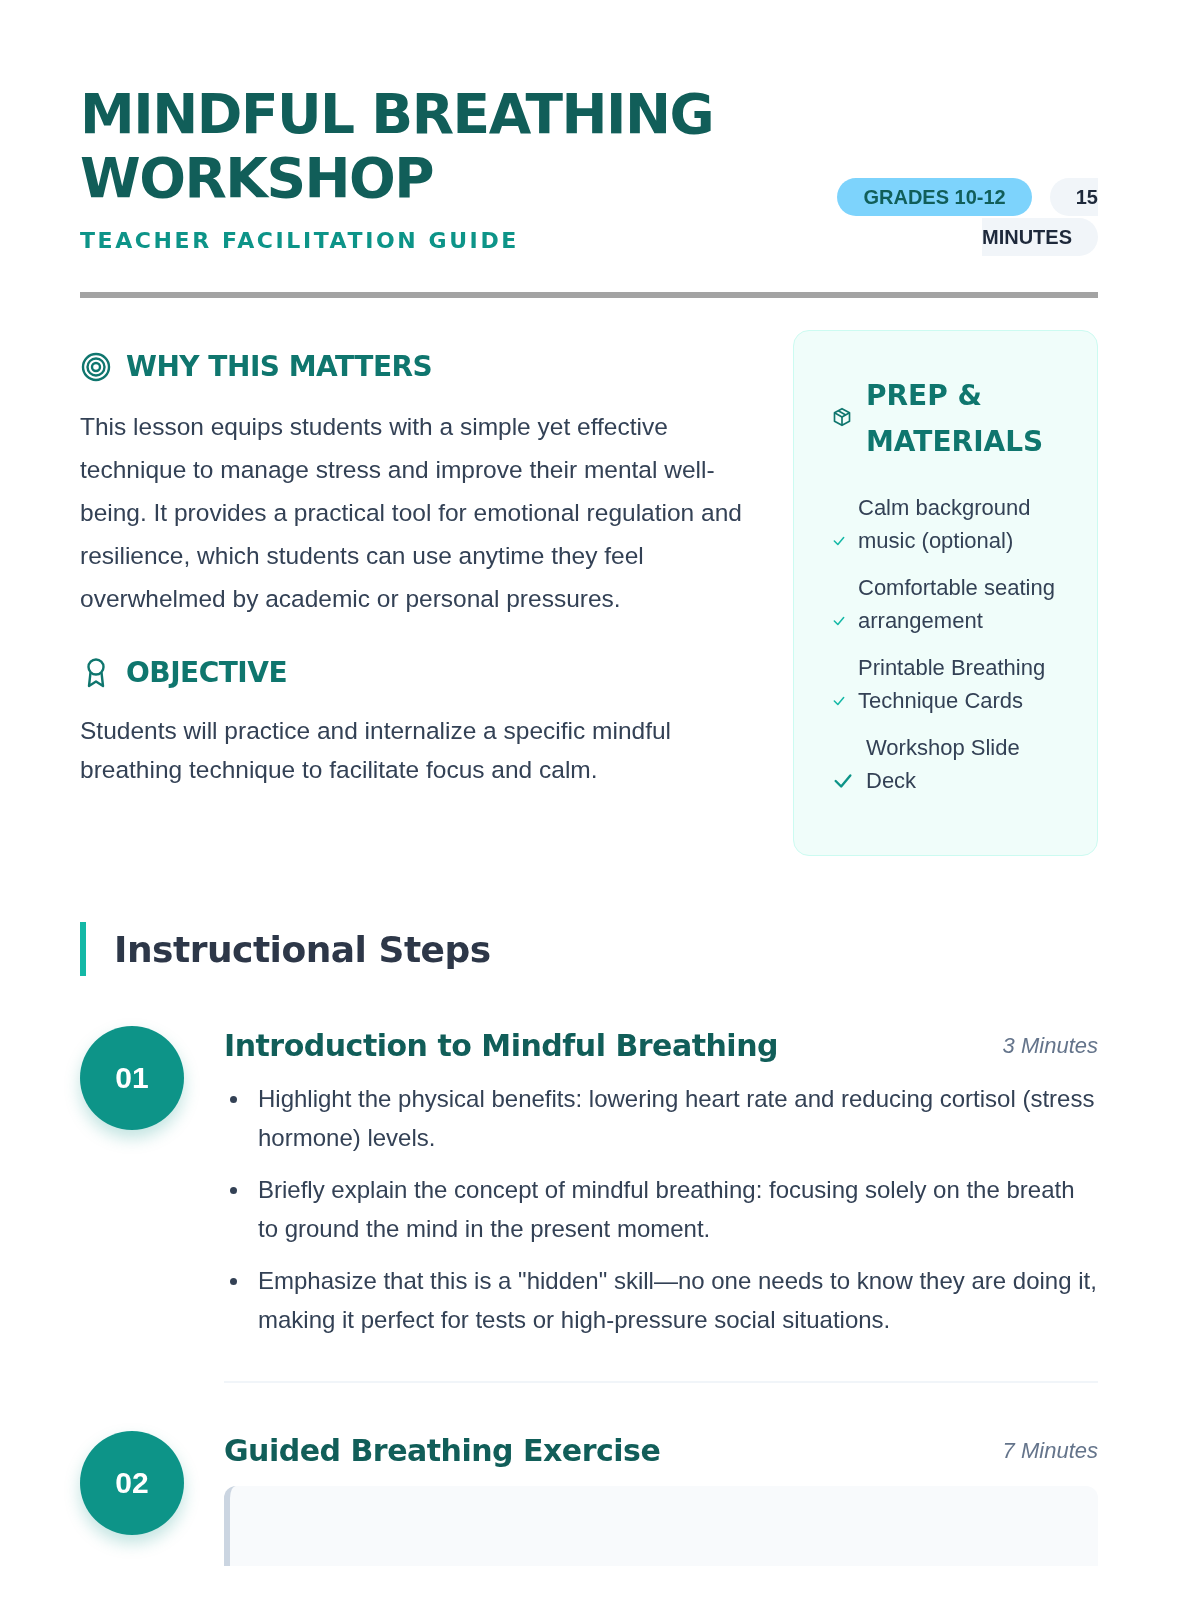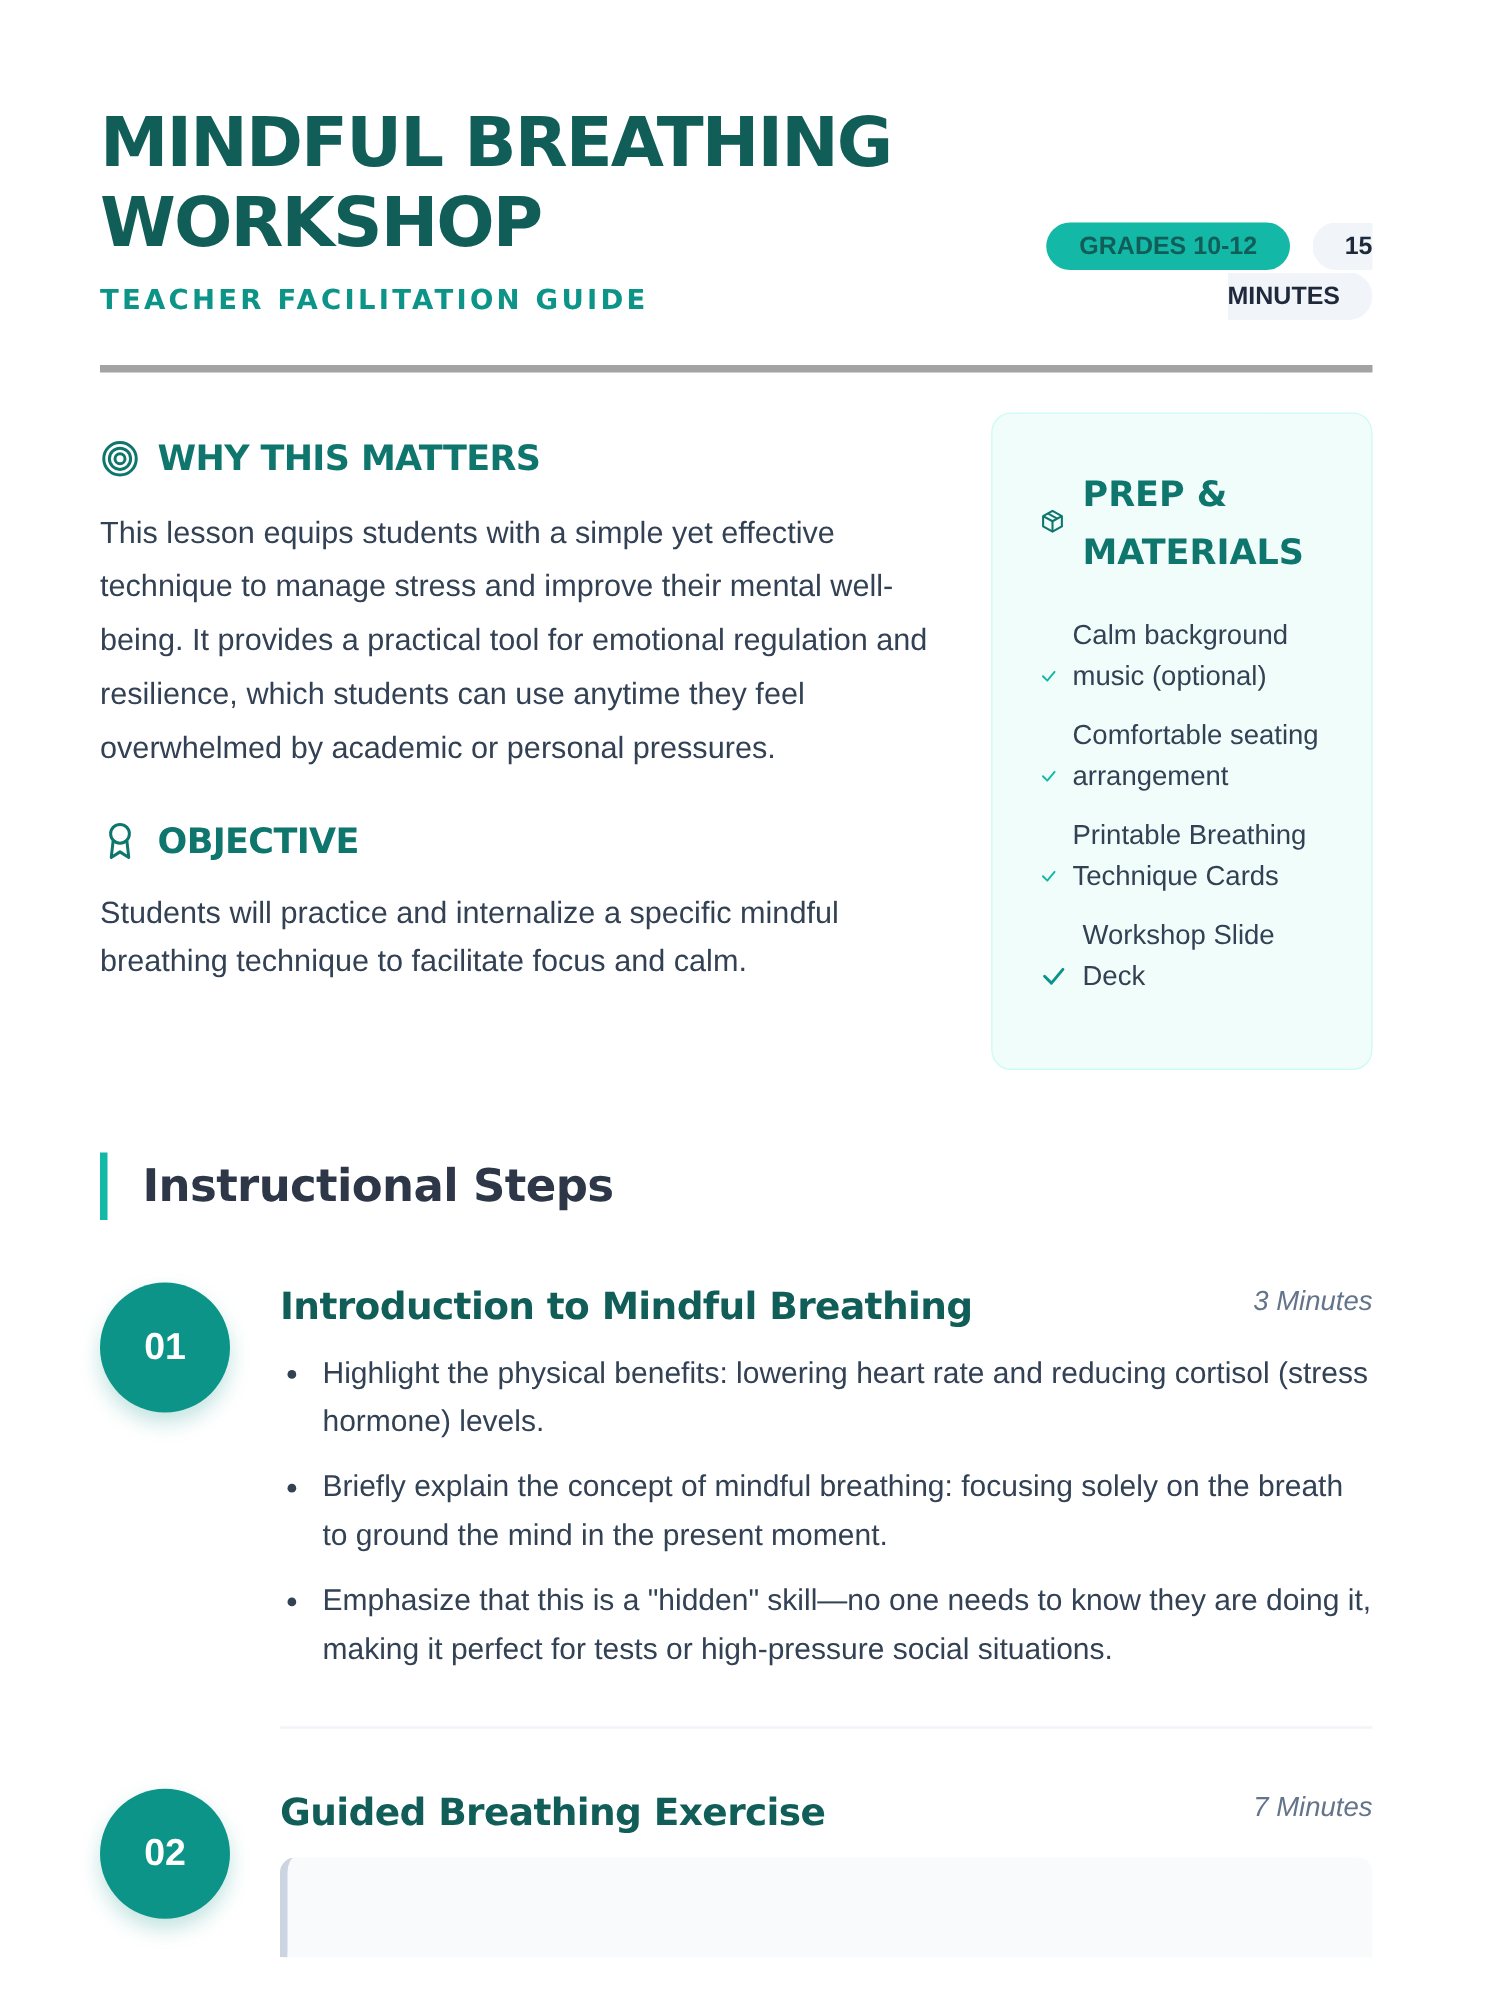--- a/index.html
+++ b/index.html
@@ -6,21 +6,21 @@
   html, body { width: 1200px; height: 1600px; overflow: hidden; background: #ffffff; }
   body { font-family: "Liberation Sans", "DejaVu Sans", sans-serif; color: #2d3748; }
   .page { position: relative; width: 1200px; padding: 82px 102px 0 80px; }
 
   
   .header { position: relative; height: 216px; border-bottom: 6px solid #a3a3a3; }
   .title { font-family: "DejaVu Sans", sans-serif; font-weight: bold; font-size: 55px; line-height: 64px; color: #115e59; letter-spacing: -1.5px; width: 700px; }
   .subtitle { margin-top: 18px; font-family: "DejaVu Sans", sans-serif; font-weight: bold; font-size: 22px; letter-spacing: 2.6px; color: #0d9488; }
   .badges { position: absolute; right: 0; top: 96px; width: 280px; text-align: right; line-height: 39px; }
   .badge { display: inline; padding: 8px 26px; border-radius: 22px; font-weight: bold; font-size: 20px; -webkit-box-decoration-break: clone; box-decoration-break: slice; }
-  .badge-grade { background: #14b8a6; color: #115e59; margin-right: 18px; }
+  .badge-grade { background: #7dd3fc; color: #115e59; margin-right: 18px; }
   .badge-time { background: #f1f5f9; color: #1e293b; }
   .badges-clip { position: absolute; right: 0; top: 0; width: 292px; height: 100%; overflow: hidden; }
 
   
   .cols { display: flex; justify-content: space-between; margin-top: 52px; }
   .main-col { width: 668px; }
   .sec-head { display: flex; align-items: center; gap: 14px; }
   .sec-head .ico { width: 32px; height: 32px; display: flex; align-items: center; justify-content: center; }
   .sec-title { font-family: "DejaVu Sans", sans-serif; font-weight: bold; font-size: 28px; color: #0f766e; letter-spacing: -0.5px; }
   .why-text { margin-top: 22px; font-size: 24.5px; line-height: 43px; color: #334155; width: 680px; }
@@ -36,21 +36,21 @@
   .mat-item .chk.small svg { width: 14px; height: 14px; }
   .mat-item .chk.big svg { width: 22px; height: 22px; }
 
   
   .steps-head { margin-top: 66px; display: flex; align-items: center; height: 54px; border-left: 6px solid #14b8a6; padding-left: 28px; }
   .steps-title { font-family: "DejaVu Sans", sans-serif; font-weight: bold; font-size: 36px; color: #2d3748; letter-spacing: -0.5px; }
 
   .step { position: relative; display: flex; margin-top: 52px; }
   .step-num { width: 104px; height: 104px; border-radius: 50%; background: #0d9488; color: #fff; font-weight: bold; font-size: 30px; display: flex; align-items: center; justify-content: center; flex-shrink: 0; box-shadow: 0 8px 16px rgba(13,148,136,0.25); margin-top: -2px; }
   .step-body { margin-left: 40px; flex: 1; }
-  .step-top { display: flex; justify-content: space-between; align-items: flex-start; }
+  .step-top { display: flex; justify-content: space-between; align-items: center; }
   .step-title { font-family: "DejaVu Sans", sans-serif; font-weight: bold; font-size: 30px; color: #115e59; letter-spacing: -0.5px; }
   .step-dur { font-style: italic; font-size: 22px; color: #64748b; }
   .step-list { list-style: none; margin-top: 16px; }
   .step-li { position: relative; padding-left: 34px; font-size: 24px; line-height: 39px; color: #334155; margin-bottom: 13px; }
   .step-li::before { content: ""; position: absolute; left: 6px; top: 17px; width: 7px; height: 7px; border-radius: 50%; background: #334155; }
   .step-divider { height: 2px; background: #f1f5f9; margin-top: 42px; }
   .step2 { margin-top: 50px; }
   .step-box { margin-top: 18px; height: 80px; background: #f8fafc; border-left: 6px solid #cbd5e1; border-radius: 12px 12px 0 0; }
 </style>
 </head>

